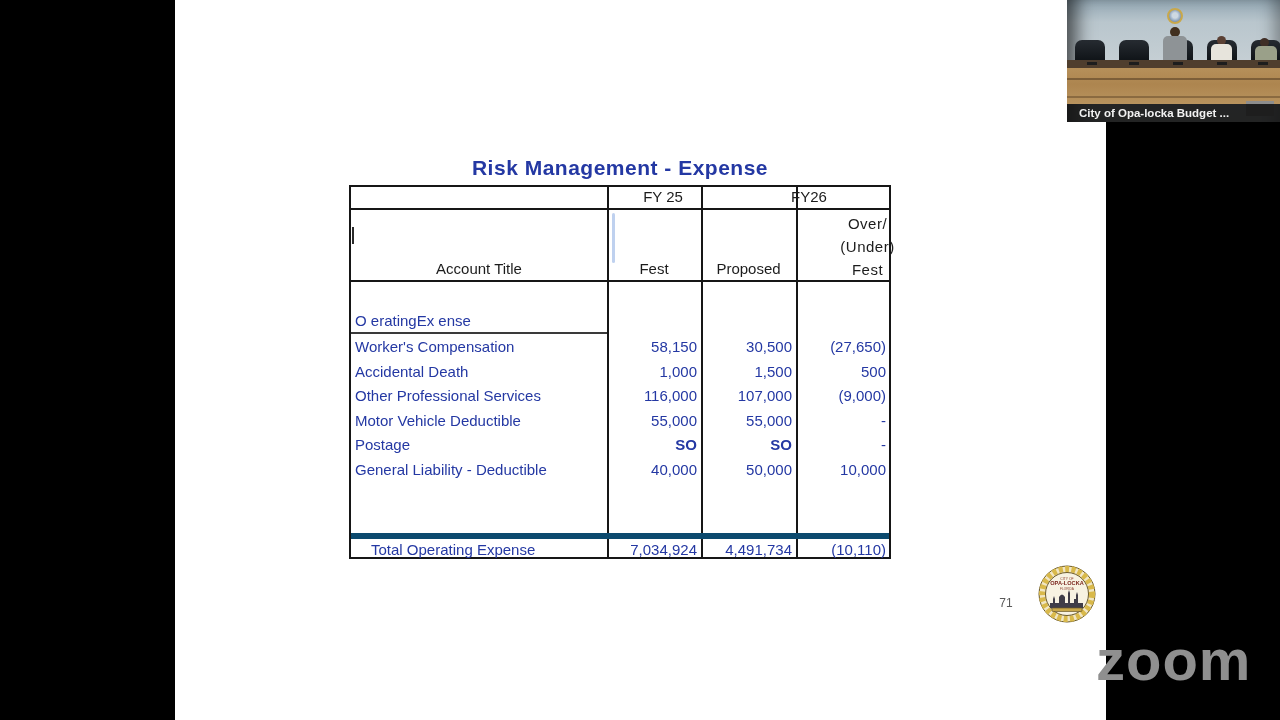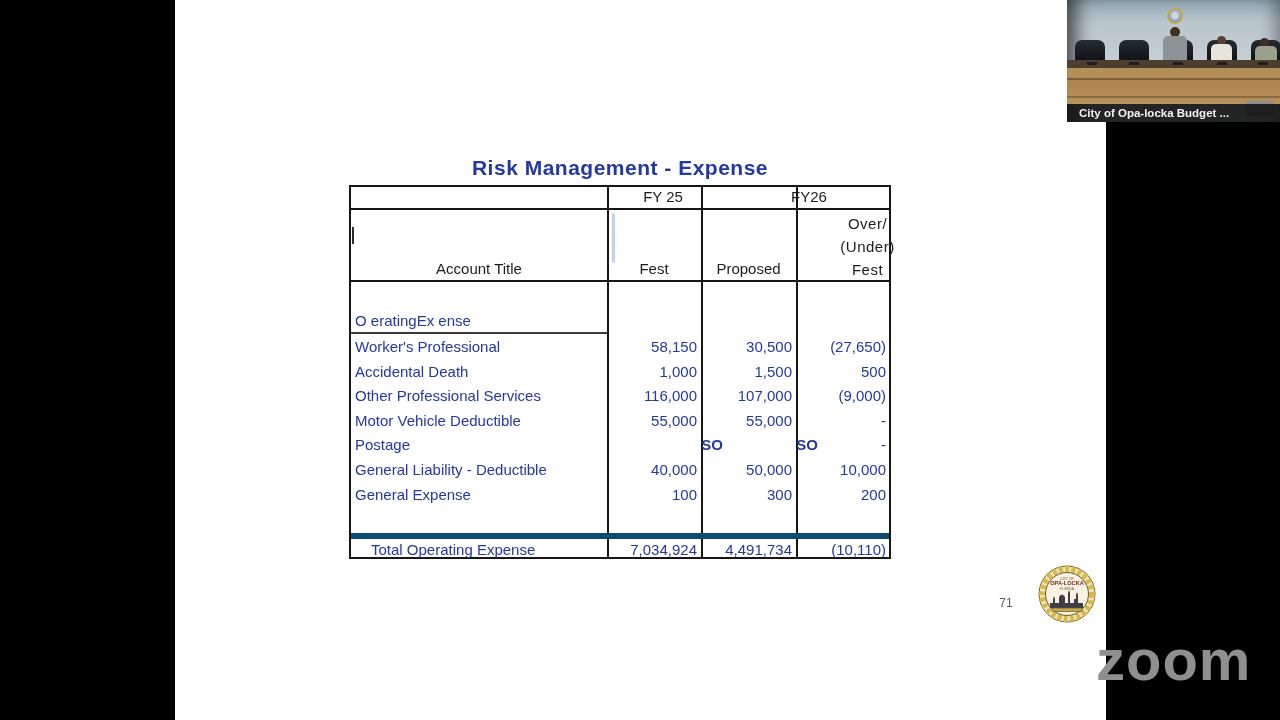--- a/index.html
+++ b/index.html
@@ -40,21 +40,21 @@
     position:absolute;left:0;top:124px;width:256px;box-sizing:border-box;
     padding:0 4px 1px 4px;border-bottom:2px solid #3a3a3a;line-height:20px;
   }
   .body-rows{position:absolute;left:0;top:148px;width:538px;}
   .brow{position:relative;height:24.6px;line-height:24.6px;}
   .lbl{position:absolute;left:4px;white-space:nowrap;}
   .num{position:absolute;text-align:right;white-space:nowrap;}
   .n1{left:258px;width:88px;}
   .n2{left:352px;width:89px;}
   .n3{left:447px;width:88px;}
-  .bold{font-weight:bold;padding-left:26px;}
+  .bold{font-weight:bold;}
   .trow{
     position:absolute;left:0;top:346px;width:538px;height:22px;line-height:21px;
     border-top:6px solid #0c4a6e;box-sizing:content-box;
   }
   .trow .lbl{left:20px;}
   .icursor{position:absolute;left:1px;top:40px;width:2px;height:17px;background:#2b2b2b;}
   .smudge{position:absolute;left:261px;top:26px;width:3px;height:50px;background:#a9c1e9;opacity:.75;border-radius:2px;}
   
   .page-num{position:absolute;left:816px;top:596px;width:30px;text-align:center;font-size:12px;color:#5a5a5a;}
   .seal{position:absolute;left:863px;top:565px;width:58px;height:58px;}
@@ -131,21 +131,21 @@
       <div>Fest</div>
     </div>
 
     <div class="icursor"></div>
     <div class="smudge"></div>
 
     <div class="opex">O eratingEx ense</div>
 
     <div class="body-rows">
       <div class="brow">
-        <span class="lbl">Worker's Professional</span>
+        <span class="lbl">Worker's Compensation</span>
         <span class="num n1">58,150</span>
         <span class="num n2">30,500</span>
         <span class="num n3">(27,650)</span>
       </div>
       <div class="brow">
         <span class="lbl">Accidental Death</span>
         <span class="num n1">1,000</span>
         <span class="num n2">1,500</span>
         <span class="num n3">500</span>
       </div>
@@ -165,26 +165,20 @@
         <span class="lbl">Postage</span>
         <span class="num n1 bold">SO</span>
         <span class="num n2 bold">SO</span>
         <span class="num n3">-</span>
       </div>
       <div class="brow">
         <span class="lbl">General Liability - Deductible</span>
         <span class="num n1">40,000</span>
         <span class="num n2">50,000</span>
         <span class="num n3">10,000</span>
-      </div>
-      <div class="brow">
-        <span class="lbl">General Expense</span>
-        <span class="num n1">100</span>
-        <span class="num n2">300</span>
-        <span class="num n3">200</span>
       </div>
     </div>
 
     <div class="trow">
       <span class="lbl">Total Operating Expense</span>
       <span class="num n1">7,034,924</span>
       <span class="num n2">4,491,734</span>
       <span class="num n3">(10,110)</span>
     </div>
   </div>

